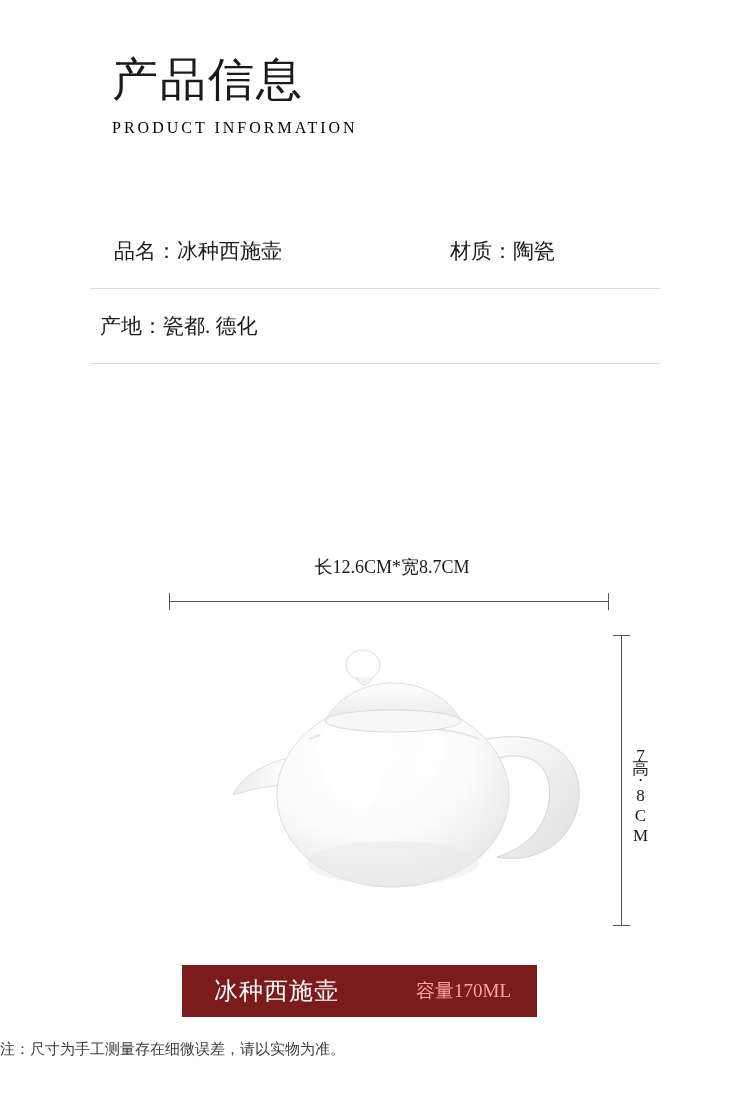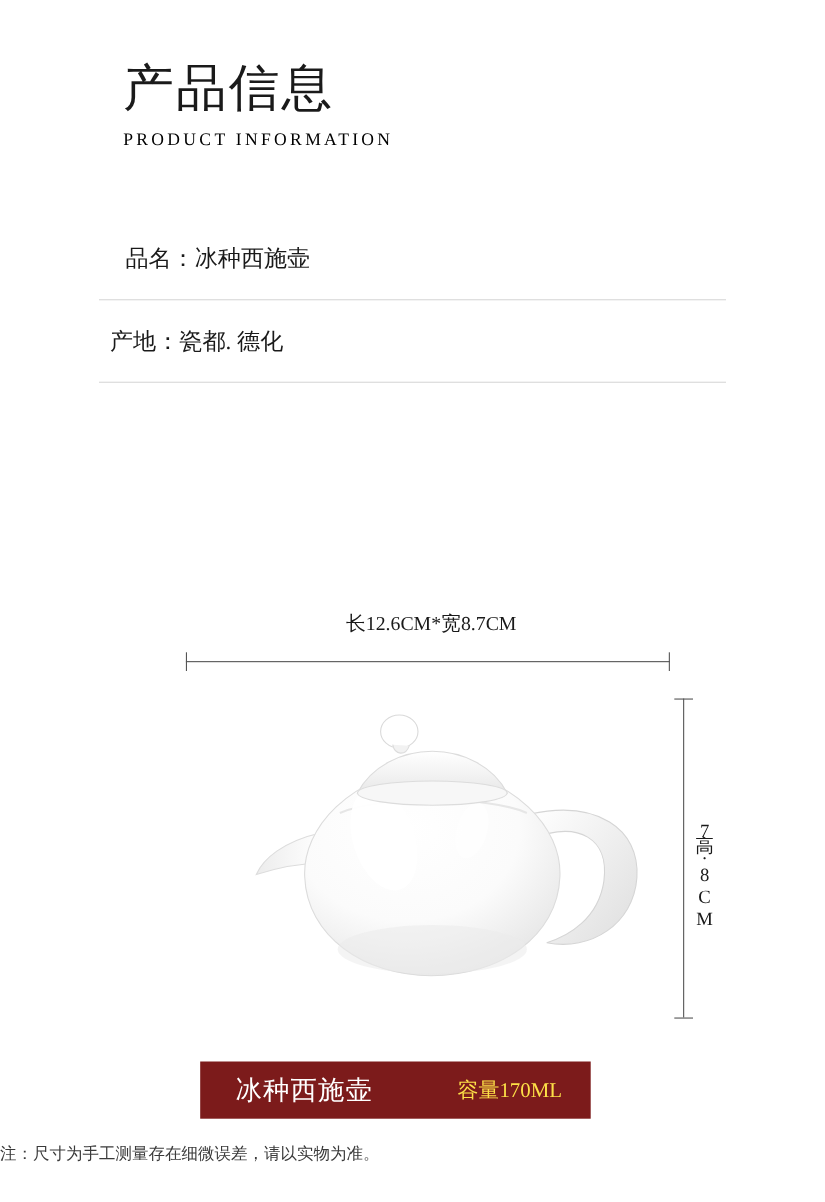--- a/index.html
+++ b/index.html
@@ -35,21 +35,21 @@
     font-family: "Liberation Serif", serif;
     font-size: 16px;
     letter-spacing: 3px;
     color: #000000;
   }
 
   
   .info-table {
     position: absolute;
     left: 90px;
-    top: 198px;
+    top: 214px;
     width: 570px;
   }
   .info-row {
     display: flex;
     align-items: center;
     height: 75px;
     border-bottom: 1px solid #d8d8d8;
     box-sizing: border-box;
   }
   .info-row:first-child {
@@ -163,21 +163,21 @@
     align-items: center;
   }
   .caption-name {
     color: #ffffff;
     font-size: 24px;
     font-family: "Liberation Serif", serif;
     padding-left: 32px;
     letter-spacing: 1px;
   }
   .caption-capacity {
-    color: #fde047;
+    color: #fca5a5;
     font-size: 19px;
     font-family: "Liberation Serif", serif;
     margin-left: auto;
     padding-right: 26px;
   }
 
   
   .footnote {
     position: absolute;
     left: 0;
@@ -194,20 +194,23 @@
 <div class="header">
   <div class="header-title-cn">产品信息</div>
   <div class="header-title-en">PRODUCT  INFORMATION</div>
 </div>
 
 <div class="info-table">
 
   <div class="info-row">
     <div class="info-cell left">
       <span class="info-label">品名：</span><span class="info-value">冰种西施壶</span>
+    </div>
+    <div class="info-cell right">
+      <span class="info-label">材质：</span><span class="info-value">陶瓷</span>
     </div>
   </div>
 
   <div class="info-row">
     <div class="info-cell right">
       <span class="info-label">产地：</span><span class="info-value">瓷都. 德化</span>
     </div>
   </div>
 
 

